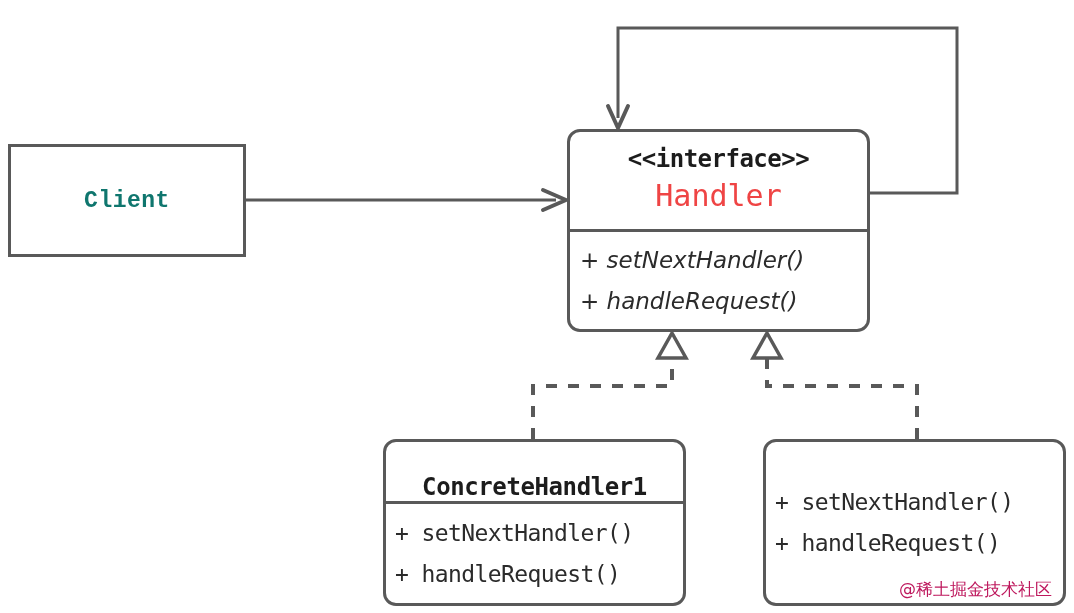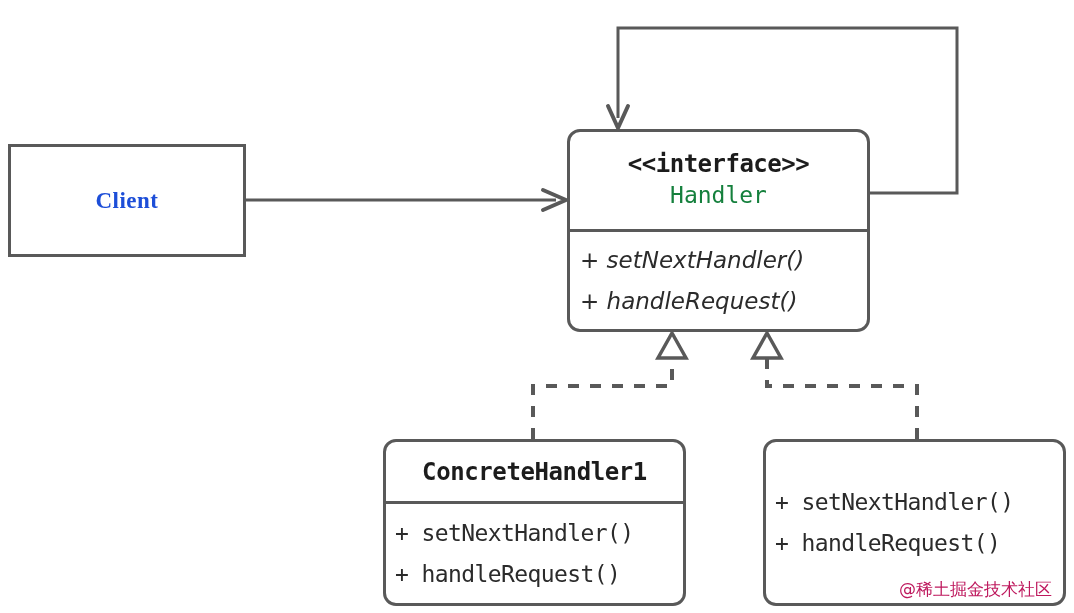--- a/index.html
+++ b/index.html
@@ -38,24 +38,24 @@
   .box-client {
     left: 8px;
     top: 144px;
     width: 238px;
     height: 113px;
     display: flex;
     align-items: center;
     justify-content: center;
   }
   .client-title {
-    font-family: Liberation Serif, serif;
+    font-family: Liberation Mono, monospace;
     font-weight: bold;
     font-size: 23px;
-    color: #1d4ed8;
+    color: #0f766e;
     letter-spacing: 0.5px;
   }
 
   .box-handler {
     left: 567px;
     top: 129px;
     width: 303px;
     height: 203px;
     display: flex;
     flex-direction: column;
@@ -73,22 +73,22 @@
     font-family: "DejaVu Sans Mono", monospace;
     font-weight: bold;
     font-size: 24px;
     color: #1c1c1c;
     letter-spacing: -0.5px;
     line-height: 1.25;
   }
   .handler-name {
     font-family: "DejaVu Sans Mono", monospace;
     font-weight: normal;
-    font-size: 23px;
-    color: #15803d;
+    font-size: 30px;
+    color: #ef4444;
     line-height: 1.45;
   }
   .handler-methods {
     flex: 1;
     display: flex;
     flex-direction: column;
     justify-content: center;
     padding-left: 10px;
   }
   .handler-methods .method {
@@ -105,21 +105,21 @@
     height: 167px;
     top: 439px;
     display: flex;
     flex-direction: column;
   }
   .box-concrete.c1 { left: 383px; }
   .box-concrete.c2 { left: 763px; }
   .concrete-head {
     height: 62px;
     display: flex;
-    align-items: center;
+    align-items: flex-end;
     justify-content: center;
     box-sizing: border-box;
     border-bottom: 3px solid #595959;
   }
   .concrete-name {
     font-family: "DejaVu Sans Mono", monospace;
     font-weight: bold;
     font-size: 24px;
     color: #1c1c1c;
     letter-spacing: -0.4px;

